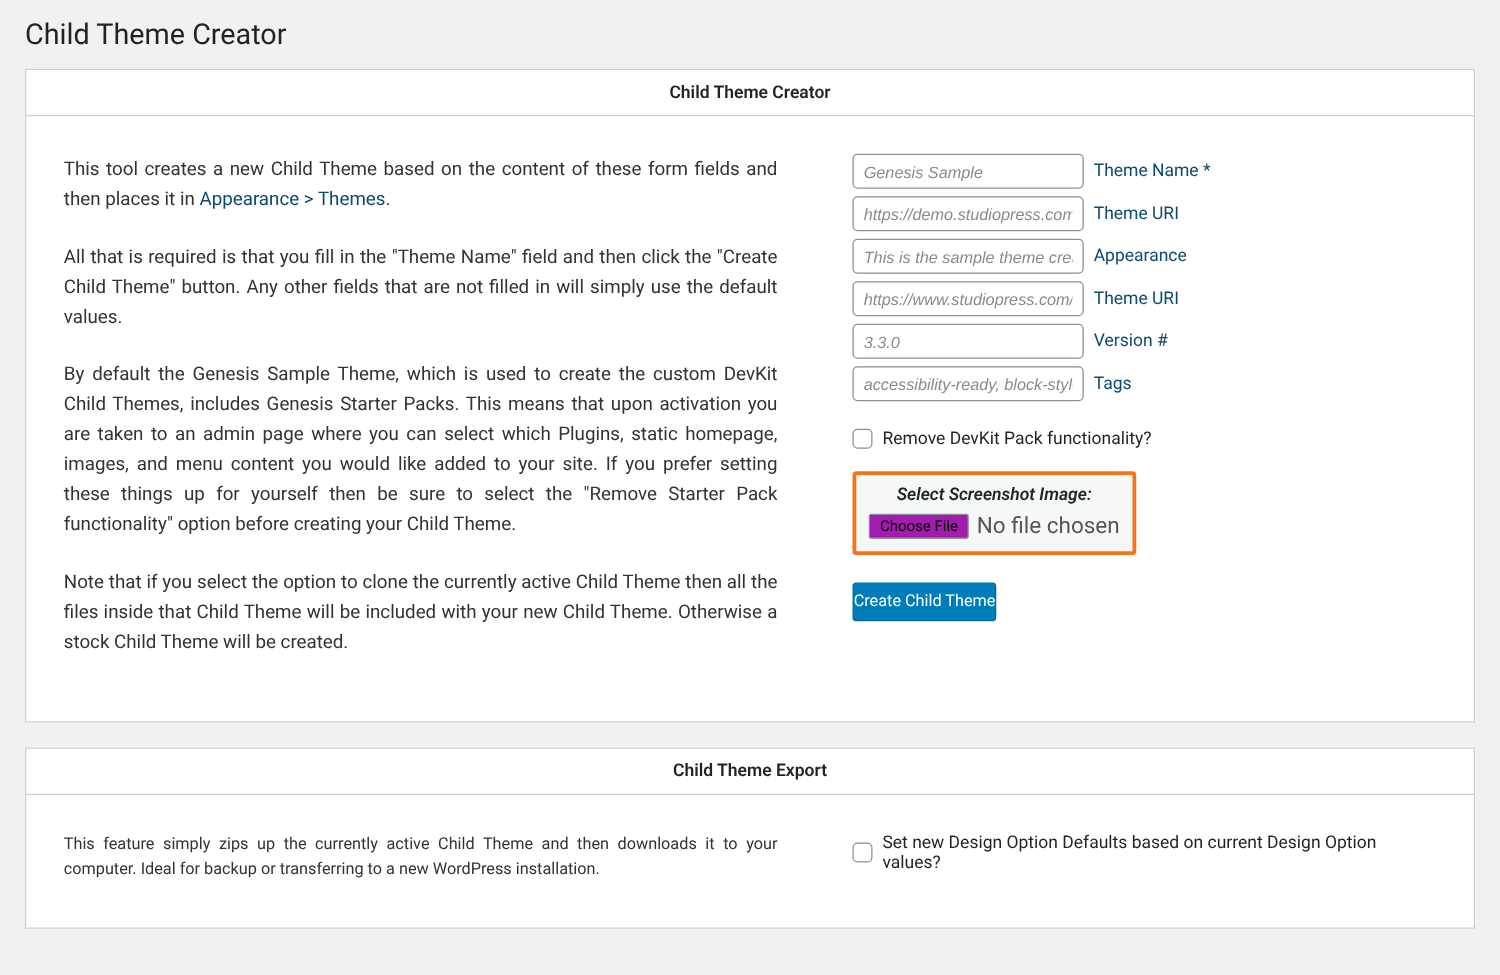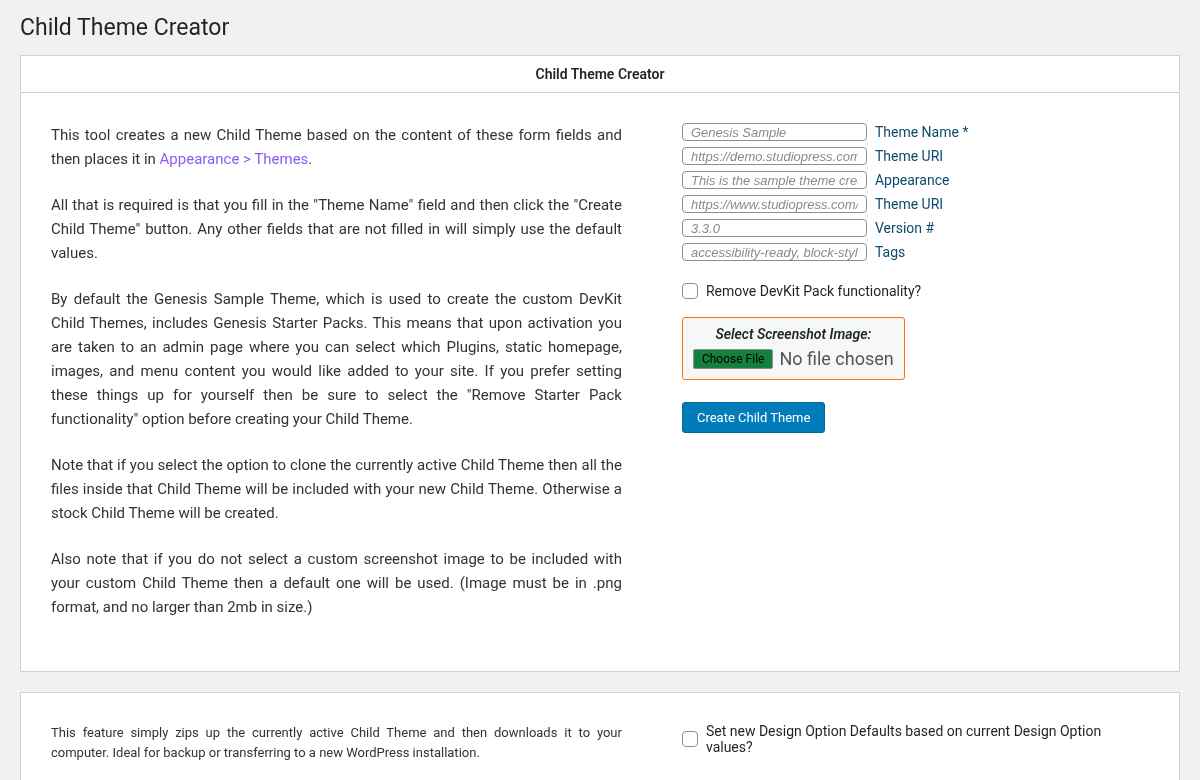--- a/index.html
+++ b/index.html
@@ -44,34 +44,34 @@
     max-width: 620px;
   }
   .left-col p {
     font-size: 15px;
     line-height: 1.6;
     color: #333;
     margin: 0 0 22px 0;
     text-align: justify;
   }
   .left-col a {
-    color: #8b5cf6;
+    color: #0c4a6e;
     text-decoration: none;
   }
   .right-col {
     flex: 1;
   }
   .field-row {
     display: flex;
     align-items: center;
     margin-bottom: 6px;
   }
   .field-row input[type="text"] {
     width: 185px;
-    height: 18px;
+    height: 28px;
     padding: 0 8px;
     border: 1px solid #8c8f94;
     border-radius: 4px;
     background: #fff;
     font-size: 13px;
     color: #2c3338;
     box-sizing: border-box;
   }
   .field-row input[type="text"]::placeholder {
     color: #8a8a8a;
@@ -101,57 +101,57 @@
     font-size: 14px;
     color: #1d2327;
   }
   .checks-block {
     margin-top: 22px;
     margin-bottom: 18px;
   }
   .screenshot-box {
     display: inline-block;
     background: #f6f7f7;
-    border: 1px solid #f97316;
+    border: 3px solid #f97316;
     border-radius: 3px;
     padding: 8px 10px 10px 10px;
     margin-bottom: 22px;
   }
   .screenshot-title {
     font-style: italic;
     font-weight: 600;
     font-size: 14px;
     text-align: center;
     margin-bottom: 6px;
     color: #1d2327;
   }
   .file-row {
     display: flex;
     align-items: center;
     gap: 6px;
   }
   .file-btn {
-    background: #15803d;
+    background: #a21caf;
     border: 1px solid #8c8f94;
     border-radius: 2px;
     padding: 2px 8px;
     font-size: 12px;
     font-family: inherit;
     cursor: pointer;
   }
   .file-status {
     font-size: 18px;
     color: #555;
   }
   .primary-btn {
     background: #007cba;
     color: #fff;
     border: 1px solid #006a9e;
     border-radius: 3px;
-    padding: 7px 14px;
+    padding: 7px 0;
     font-size: 13px;
     cursor: pointer;
     font-family: inherit;
   }
   
   .panel-body2 {
     padding: 30px;
     display: flex;
     gap: 60px;
     align-items: flex-start;
@@ -180,21 +180,20 @@
   <div class="panel">
     <div class="panel-header">Child Theme Creator</div>
     <div class="panel-body">
       <div class="left-col">
         <p>
           <span>This tool creates a new Child Theme based on the content of these form fields and then places it in </span><a href="#">Appearance &gt; Themes</a><span>.</span>
         </p>
         <p>All that is required is that you fill in the "Theme Name" field and then click the "Create Child Theme" button. Any other fields that are not filled in will simply use the default values.</p>
         <p>By default the Genesis Sample Theme, which is used to create the custom DevKit Child Themes, includes Genesis Starter Packs. This means that upon activation you are taken to an admin page where you can select which Plugins, static homepage, images, and menu content you would like added to your site. If you prefer setting these things up for yourself then be sure to select the "Remove Starter Pack functionality" option before creating your Child Theme.</p>
         <p>Note that if you select the option to clone the currently active Child Theme then all the files inside that Child Theme will be included with your new Child Theme. Otherwise a stock Child Theme will be created.</p>
-        <p>Also note that if you do not select a custom screenshot image to be included with your custom Child Theme then a default one will be used. (Image must be in .png format, and no larger than 2mb in size.)</p>
       </div>
 
       <div class="right-col">
         <div class="field-row">
           <input type="text" placeholder="Genesis Sample" style="">
           <span class="field-label">Theme Name *</span>
         </div>
         <div class="field-row">
           <input type="text" placeholder="https://demo.studiopress.com/" style="">
           <span class="field-label">Theme URI</span>
@@ -232,20 +231,21 @@
         </div>
 
         <div>
           <button class="primary-btn">Create Child Theme</button>
         </div>
       </div>
     </div>
   </div>
 
   <div class="panel">
+    <div class="panel-header">Child Theme Export</div>
     <div class="panel-body2">
       <div class="left-col2">
         <p>This feature simply zips up the currently active Child Theme and then downloads it to your computer. Ideal for backup or transferring to a new WordPress installation.</p>
       </div>
       <div class="right-col2">
         <div class="check-row" style="margin-bottom:14px;">
           <input type="checkbox" style="">
           <span class="check-label">Set new Design Option Defaults based on current Design Option values?</span>
         </div>
 

